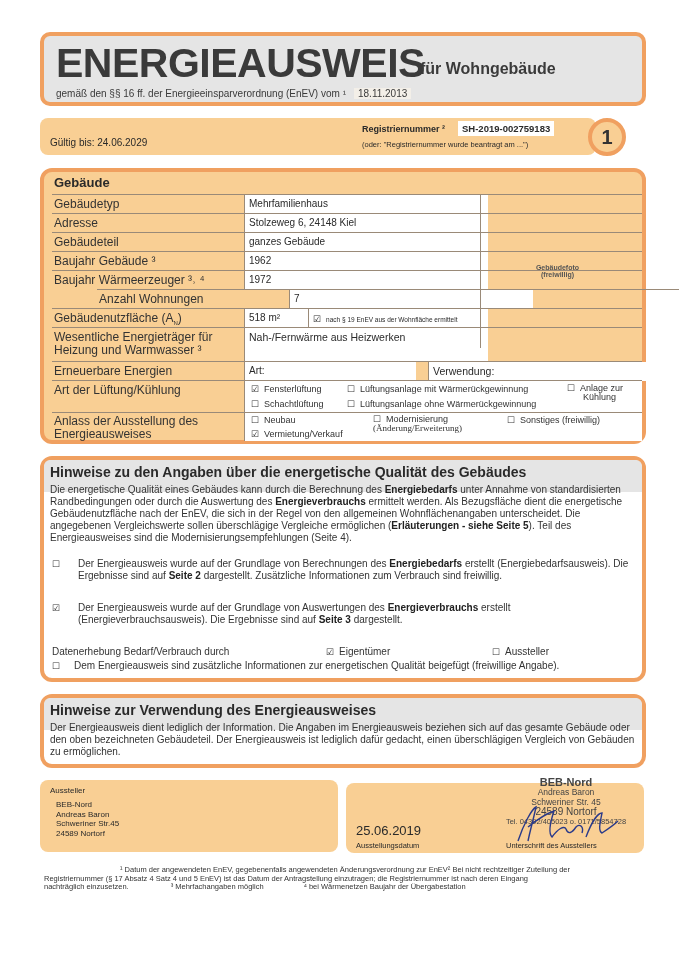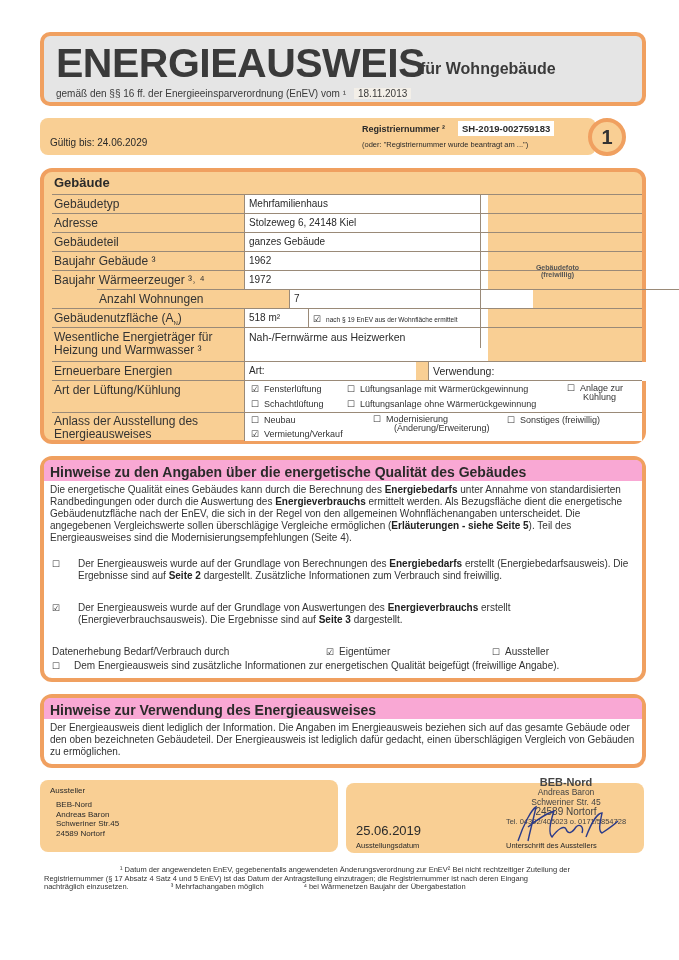--- a/index.html
+++ b/index.html
@@ -38,21 +38,21 @@
   .geb-table { position: absolute; left: 8px; top: 22px; width: 428px; }
   .row { position: absolute; left: 0; width: 590px; border-top: 1px solid #9a8a78; }
   .lbl { position: absolute; left: 2px; font-size: 12px; color: #333; line-height: 13px; }
   .val { position: absolute; left: 192px; background: #fff; border-left: 1px solid #9a8a78; font-size: 10px; padding: 3px 4px; }
   .photo { position: absolute; left: 436px; top: 22px; width: 154px; height: 154px; border-left: 1px solid #9a8a78; display: flex; flex-direction: column; align-items: center; justify-content: center; font-size: 7px; font-weight: bold; color: #555; }
   .cb { display: inline-block; font-size: 9px; margin-right: 5px; }
   .opt { position: absolute; font-size: 9px; color: #333; white-space: nowrap; }
 
   
   .hin-frame { left: 40px; top: 456px; width: 606px; height: 226px; background: #fff; }
-  .hin-head { position: absolute; left: 0; top: 0; width: 598px; height: 21px; background: #f9a8d4; border-radius: 6px 6px 0 0; }
+  .hin-head { position: absolute; left: 0; top: 0; width: 598px; height: 32px; background: #e5e5e5; border-radius: 6px 6px 0 0; }
   .hin-title { position: absolute; left: 6px; top: 4px; font-size: 14px; font-weight: bold; }
   .para { position: absolute; font-size: 10px; line-height: 12px; color: #333; }
   .para b { color: #222; }
 
   .use-frame { left: 40px; top: 694px; width: 606px; height: 74px; background: #fff; }
 
   
   .issuer-box { left: 40px; top: 780px; width: 298px; height: 72px; background: #f9cf94; border-radius: 8px; }
   .sign-box { left: 346px; top: 783px; width: 298px; height: 70px; background: #f9cf94; border-radius: 8px; }
   .issuer-label { position: absolute; left: 10px; top: 6px; font-size: 8px; }
@@ -153,21 +153,21 @@
     </div>
   </div>
 
   <div class="row" style="left:8px;top:240px;height:28px;width:590px;">
     <div class="lbl" style="top:2px;">
         <div>Anlass der Ausstellung des</div>
         <div>Energieausweises</div>
       </div>
     <div class="val" style="top:0;width:398px;height:28px;">
       <div class="opt" style="left:6px;top:2px;"><span class="cb">☐</span><span>Neubau</span></div>
-      <div class="opt" style="left:128px;top:2px;line-height:9px;"><span class="cb">☐</span><span>Modernisierung</span><br><span style="margin-left:21px;">(Änderung/Erweiterung)</span></div>
+      <div class="opt" style="left:128px;top:2px;line-height:9px;"><span class="cb">☐</span><span>Modernisierung</span><br><span style="margin-left:0;font-family:Liberation Serif, serif;">(Änderung/Erweiterung)</span></div>
       <div class="opt" style="left:262px;top:2px;"><span class="cb">☐</span><span>Sonstiges (freiwillig)</span></div>
       <div class="opt" style="left:6px;top:16px;"><span class="cb">☑</span><span>Vermietung/Verkauf</span></div>
     </div>
   </div>
 </div>
 
 <div class="abs section-frame hin-frame">
   <div class="hin-head">
     <div class="hin-title">Hinweise zu den Angaben über die energetische Qualität des Gebäudes</div>
   </div>

